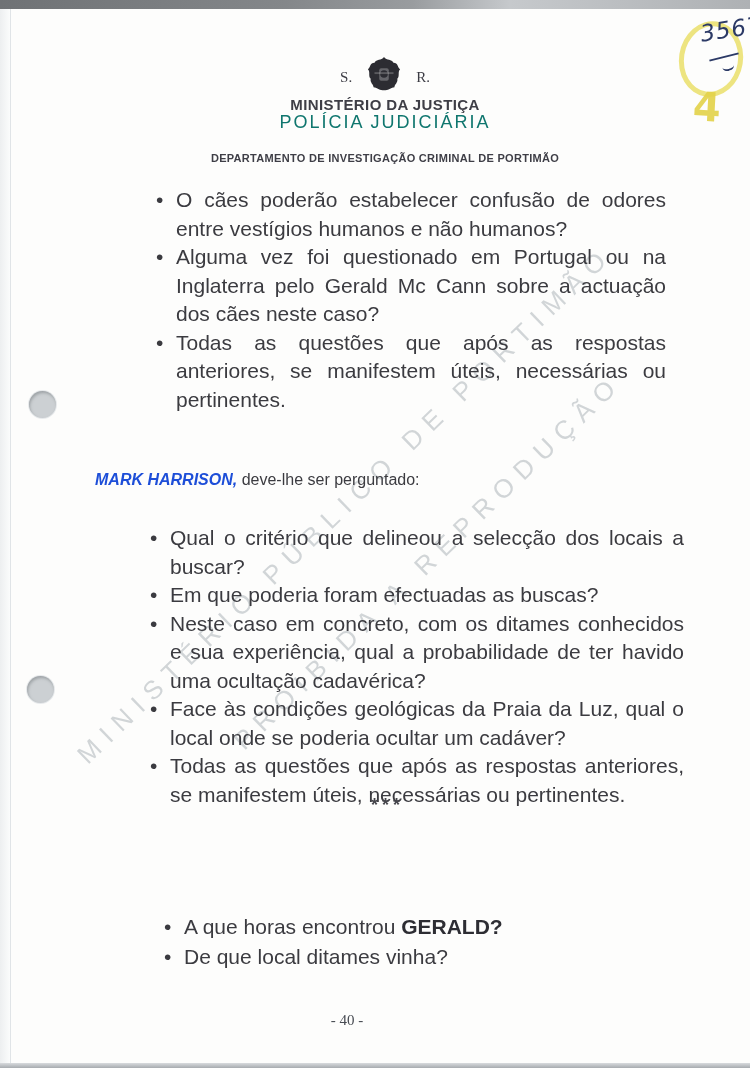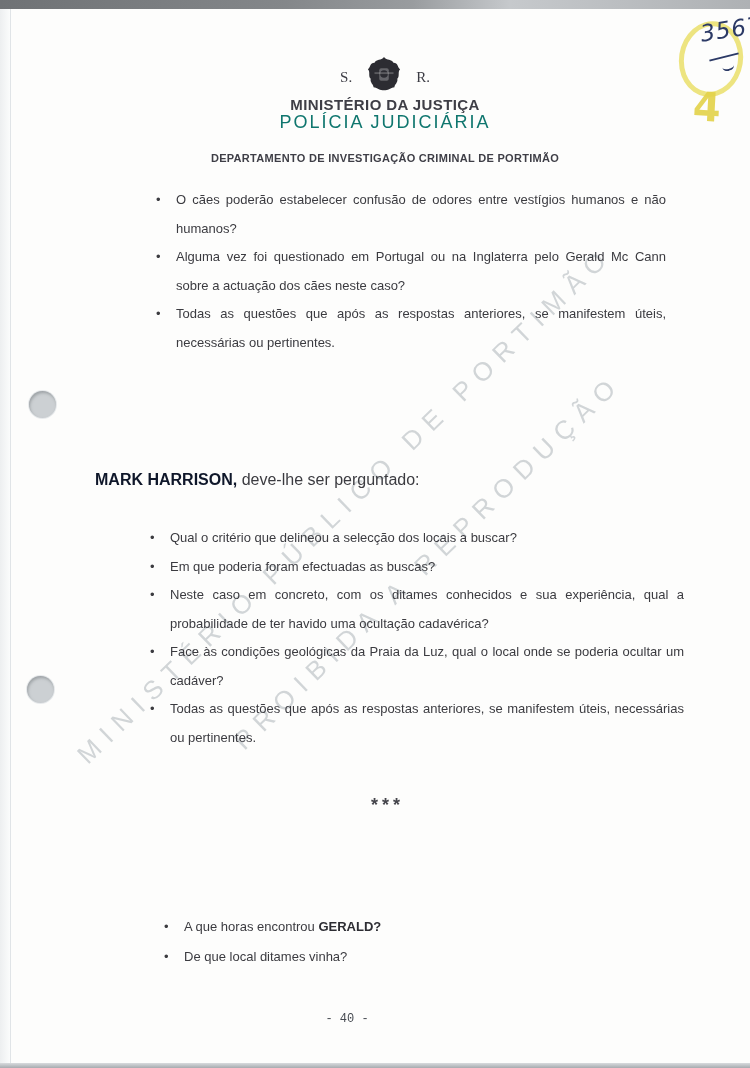--- a/index.html
+++ b/index.html
@@ -31,35 +31,35 @@
   
   .wm { position:absolute; white-space:nowrap; color:rgba(148,157,165,.42);
     font-size:26px; letter-spacing:9px; z-index:1; pointer-events:none; }
   .wm1 { left:345px; top:505px; transform:translate(-50%,-50%) rotate(-44deg); }
   .wm2 { left:428px; top:562px; transform:translate(-50%,-50%) rotate(-44deg); }
 
   
   .ztext { position:absolute; z-index:2; }
   ul.qlist { list-style:none; margin:0; padding:0; }
   ul.qlist li { position:relative; padding-left:26px; text-align:justify;
-    font-size:13px; line-height:28.5px; color:#3b3b40; }
+    font-size:21px; line-height:28.5px; color:#3b3b40; }
   ul.qlist li::before { content:"\2022"; position:absolute; left:6px; top:0; }
   .list1 { left:150px; top:186px; width:516px; }
   .list2 { left:144px; top:524px; width:540px; }
   .sec-line { font-size:16px; line-height:24px; color:#3b3b40; }
-  .sec-line b { color:#0f172a; }
+  .sec-line b { color:#1d4ed8;font-style:italic; }
   .sec1 { left:95px; top:468px; }
   .sep { left:95px; right:70px; top:795px; text-align:center; font-size:18px;
     font-weight:bold; letter-spacing:4px; color:#46464c; }
   .sec2 { left:95px; top:858px; }
   .list3 { left:158px; top:912px; width:480px; }
   .list3 li { line-height:30px !important; text-align:right; }
   .list3 b { color:#2d2d33; }
   .footer { left:0; right:56px; top:1012px; text-align:center;
-    font-family:Liberation Mono, monospace; font-size:12px; color:#474b52; }
+    font-family:Liberation Serif, serif; font-size:15px; color:#474b52; }
 
   
   .anno { position:absolute; z-index:5; }
   .circle-y { left:679px; top:21px; width:54px; height:66px; border:5px solid rgba(233,221,96,.8);
     border-radius:50%; transform:rotate(9deg); }
   .num4 { left:693px; top:84px; font-size:40px; font-weight:bold;
     color:rgba(226,210,72,.9); transform:rotate(3deg); font-family:"DejaVu Sans", sans-serif; }
   .hw { left:700px; top:16px; font-size:23px; font-style:italic; color:#2c3a66;
     transform:rotate(-9deg); font-family:"DejaVu Sans", sans-serif; letter-spacing:1px; }
   .hw-underline { left:709px; top:56px; width:30px; height:0;

